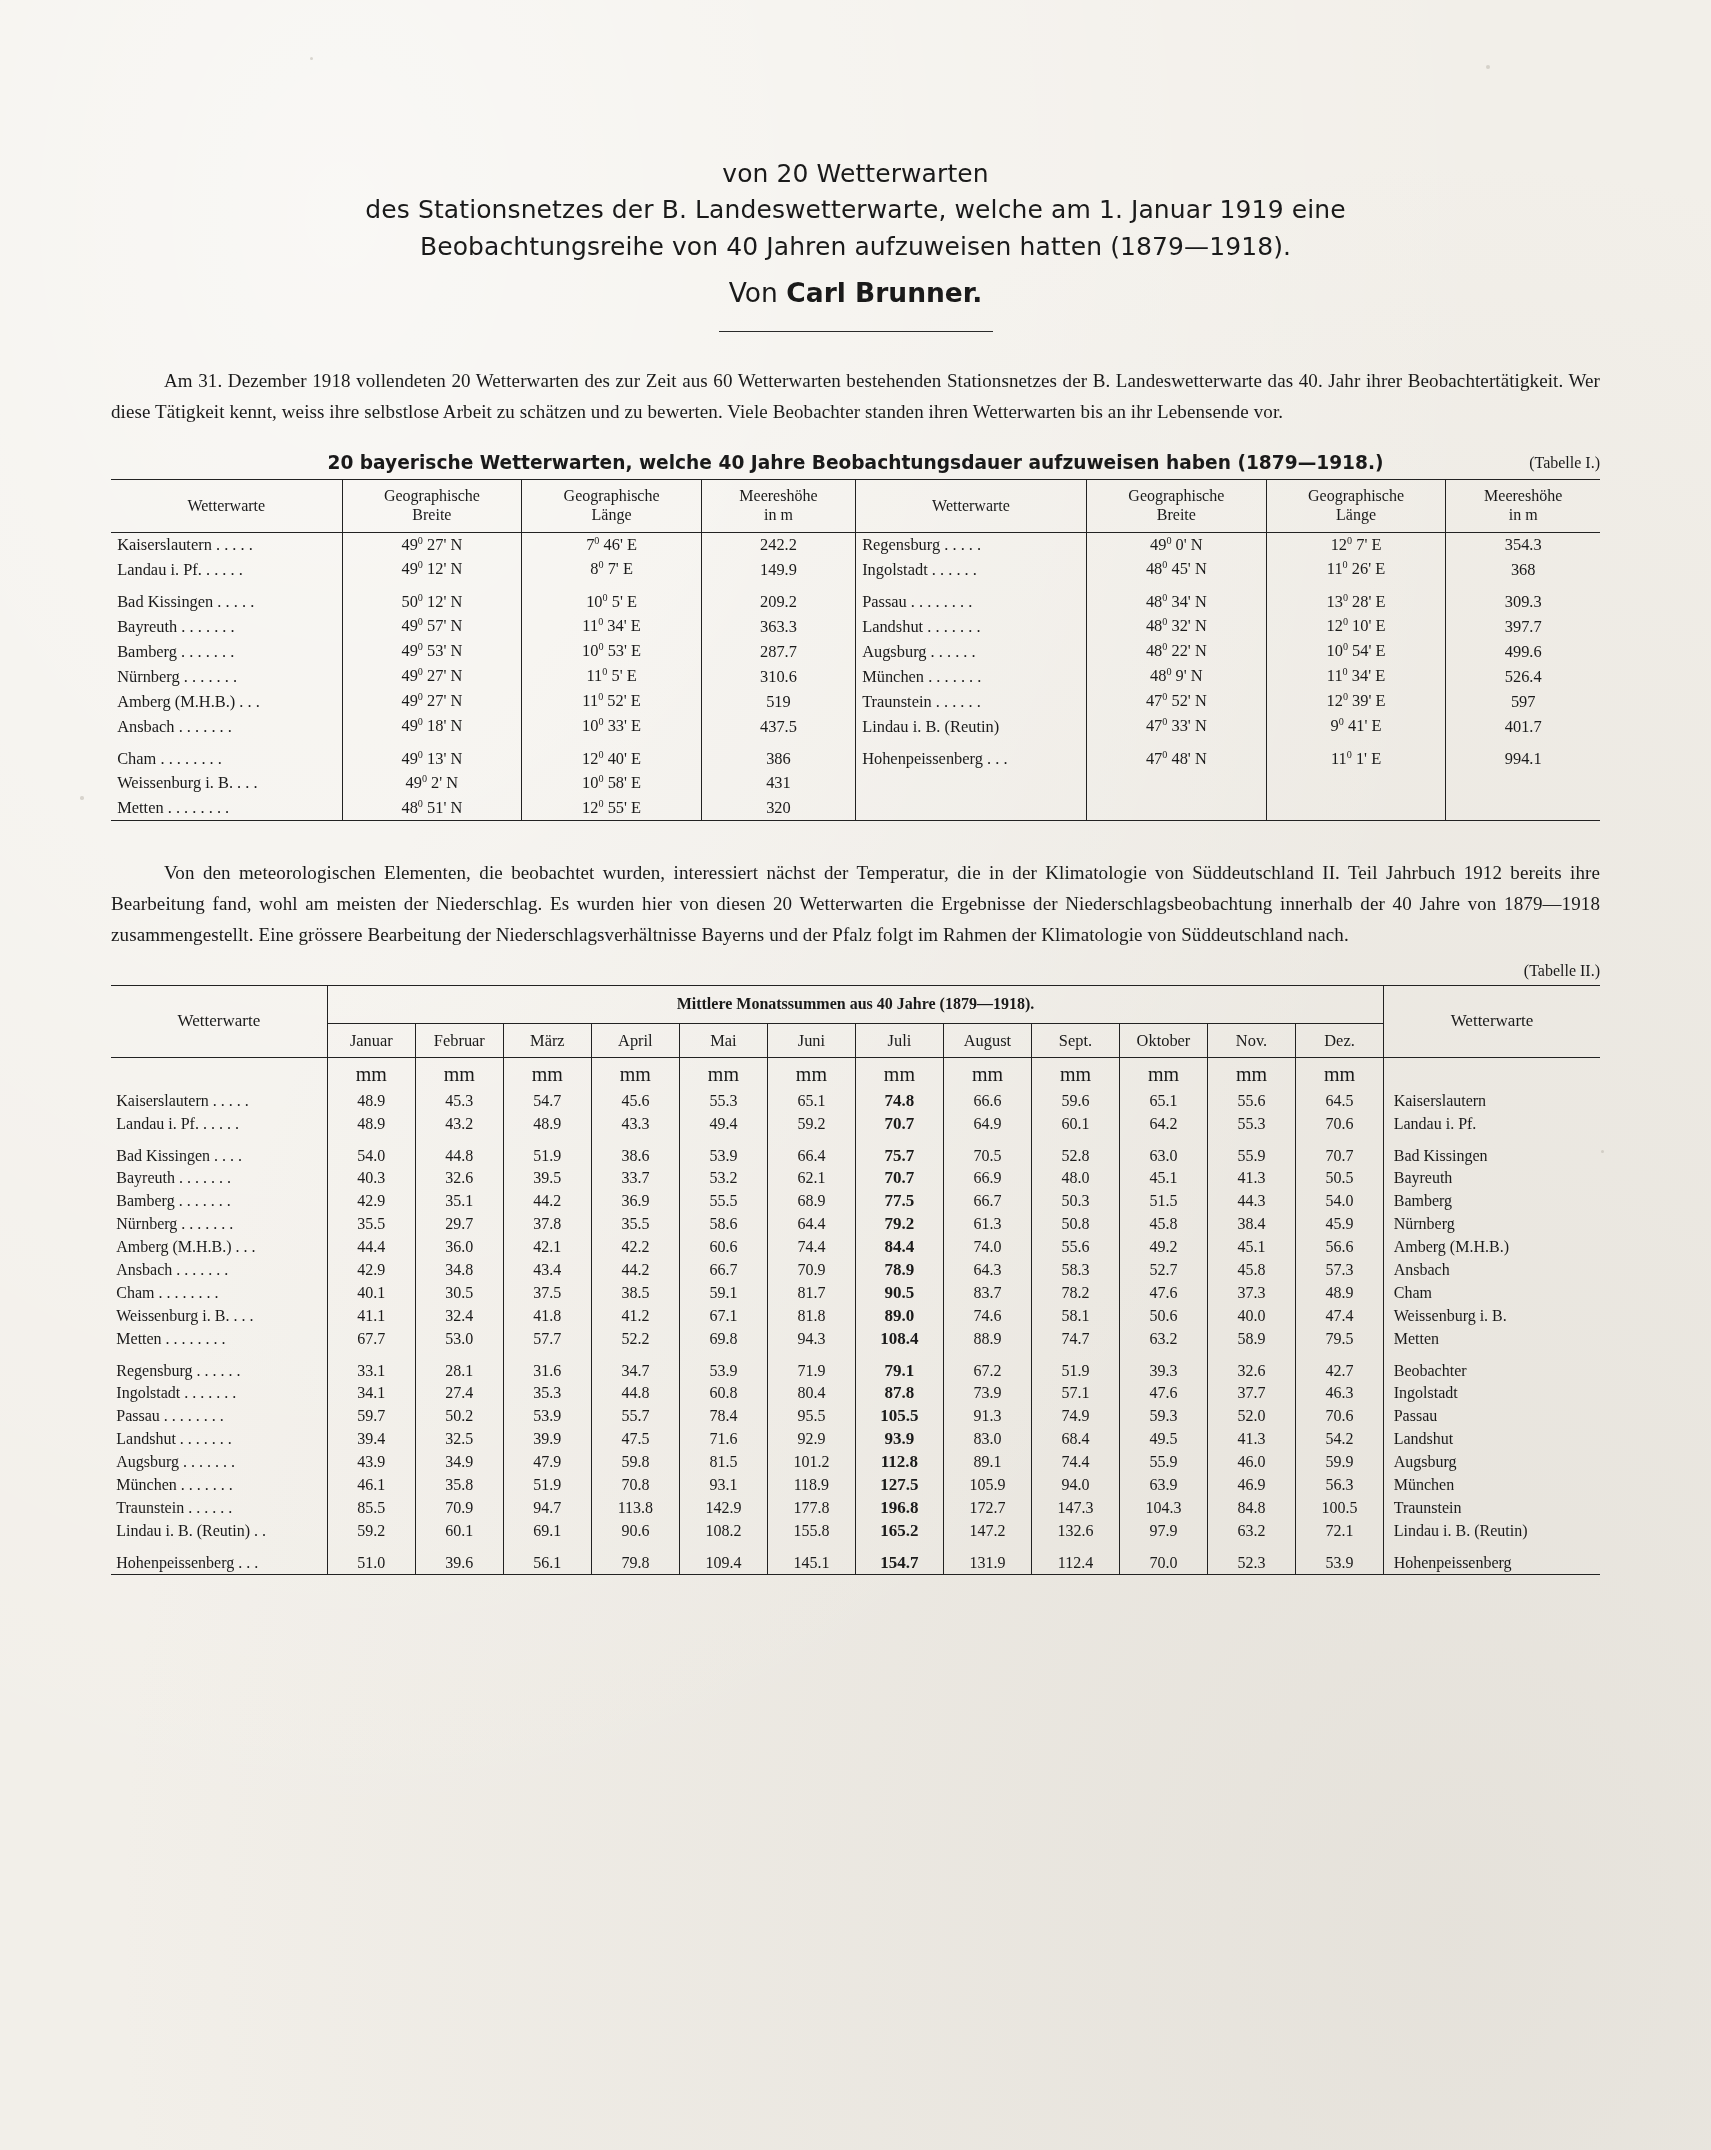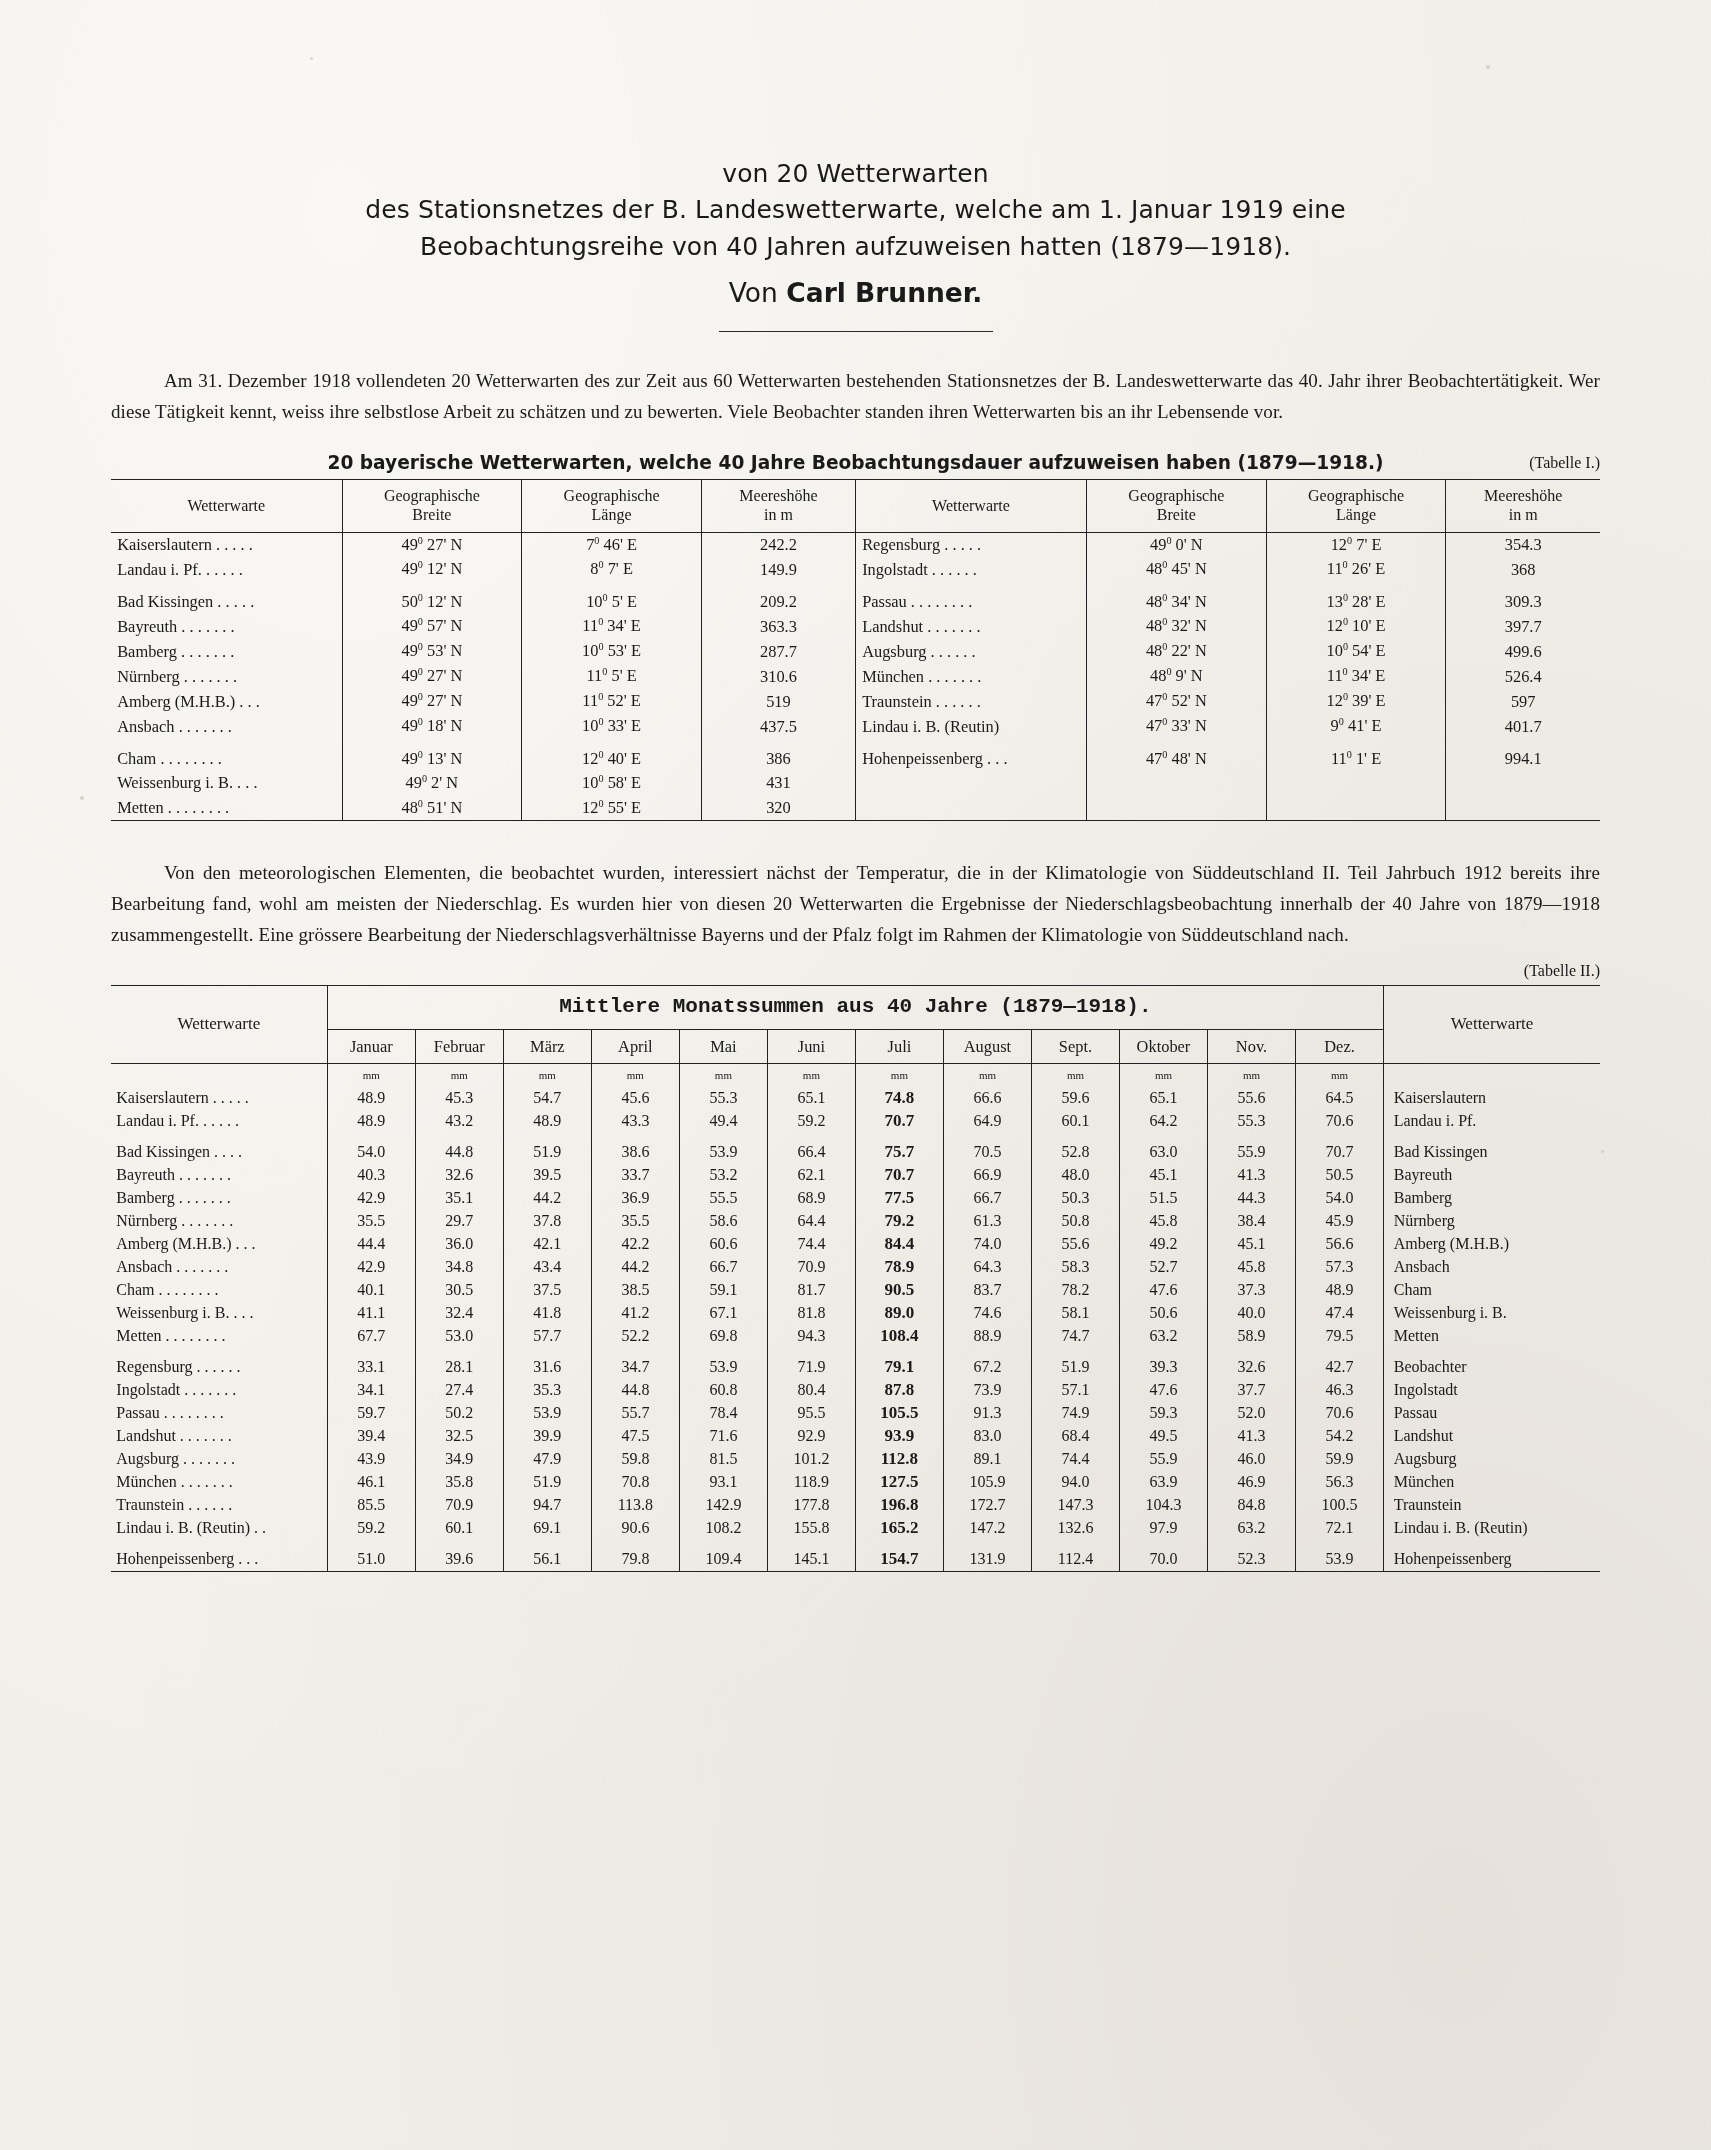--- a/index.html
+++ b/index.html
@@ -163,39 +163,39 @@
   }
   .t2 th, .t2 td {
     padding: 1.3px 1.8px;
   }
   .t2 thead th {
     font-weight: 400;
     text-align: center;
     line-height: 1.2;
   }
   .t2 .hdr-main {
-    font-family: Liberation Mono, monospace;
+    font-family: Liberation Serif, serif;
     font-weight: 700;
-    font-size: 21px;
+    font-size: 16px;
     padding: 8.8px 0 9.7px 0;
     border-bottom: 0.9px solid #222;
     margin-left: 48px;
   }
   .t2 .hdr-ww {
     font-size: 17px;
     vertical-align: middle;
   }
   .t2 .month-row th {
     font-size: 16.4px;
     padding: 7px 0.9px 6.2px 0.9px;
     border-bottom: 0.9px solid #222;
   }
   .t2 .unit-row td {
     text-align: center;
-    font-size: 11px;
+    font-size: 20px;
     padding: 4.4px 0.9px 4.4px 0.9px;
   }
   .t2 td.stat {
     text-align: left;
     white-space: nowrap;
     padding-left: 5.3px;
   }
   .t2 td.statr {
     text-align: left;
     white-space: nowrap;

